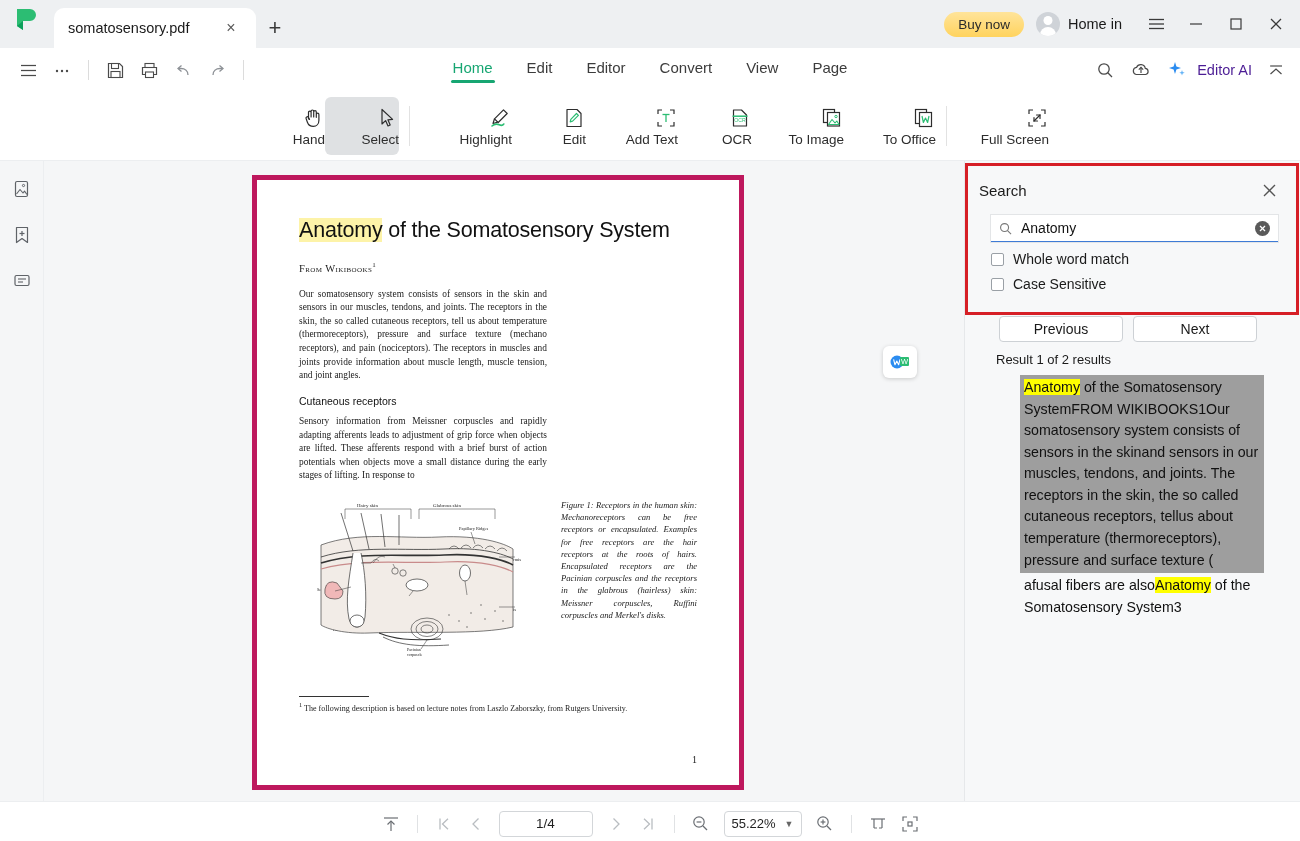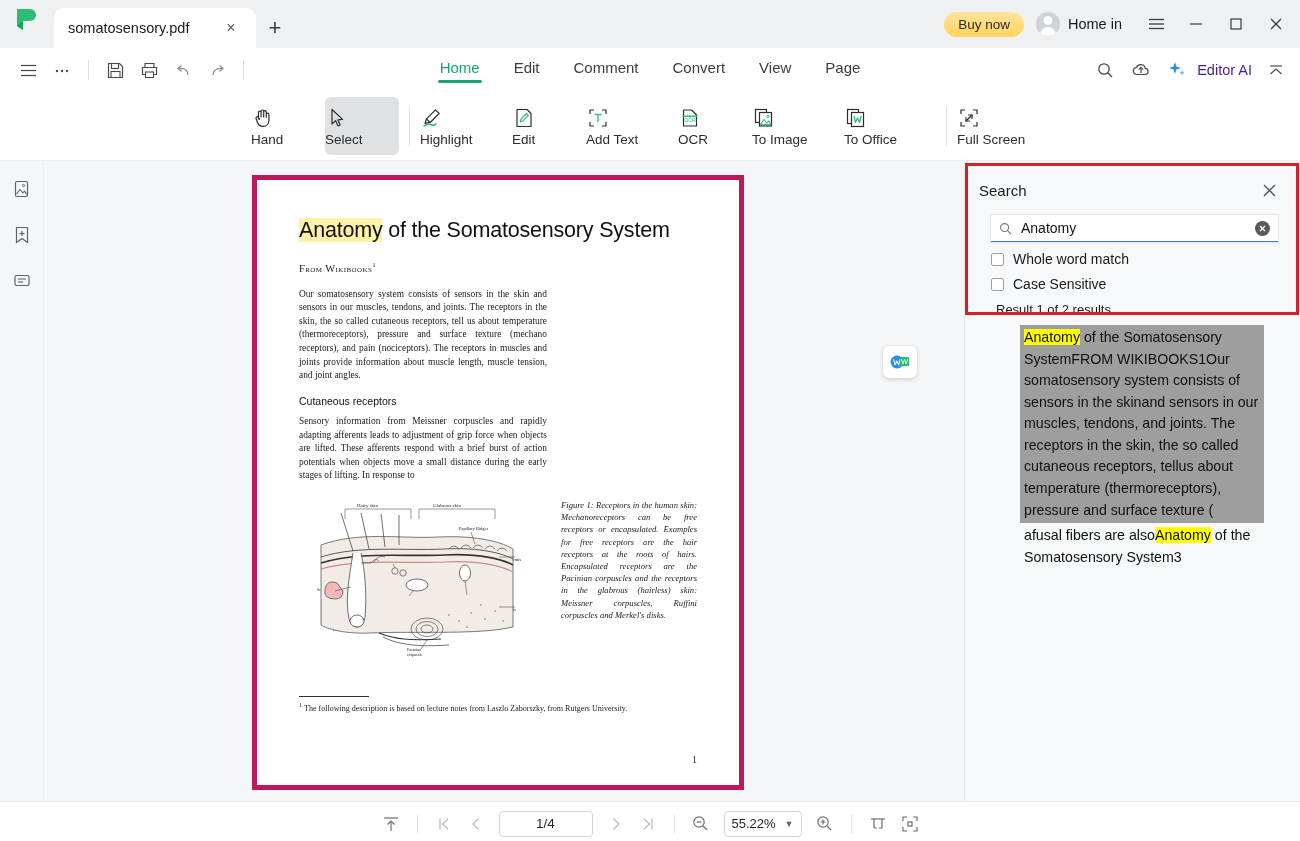--- a/index.html
+++ b/index.html
@@ -134,21 +134,21 @@
 
   
   .toolstrip {
     height: 68px; background:#ffffff;
     display:flex; align-items:center; justify-content:center;
     gap: 0px;
     position: relative;
   }
   .tool {
     width: 74px; height: 58px;
-    display:flex; flex-direction:column; align-items:flex-start; justify-content:center;
+    display:flex; flex-direction:column; align-items:flex-end; justify-content:center;
     gap: 3px; border-radius: 6px; cursor:pointer;
     color:#2d2d2d;
   }
   .tool.wide { width: 92px; }
   .tool.selected { background:#dfe1e3; }
   .tool-label { font-size: 13.5px; line-height: 1; }
   .tool-sep { width:1px; height:40px; background:#e2e2e2; margin: 0 10px; }
 
   
   .body {
@@ -470,21 +470,21 @@
             <path d="M5 14c0-4 3-6.5 7-6.5h2.5" fill="none" stroke="#8d9196" stroke-width="1.3"></path>
             <path d="M11.5 4.5 L15 7.5 L11.5 10.5" fill="none" stroke="#8d9196" stroke-width="1.3"></path>
           </svg>
       </div>
       <div class="vsep"></div>
     </div>
 
     <div class="menus">
       <div class="menu-item active">Home</div>
       <div class="menu-item">Edit</div>
-      <div class="menu-item">Comment</div>
+      <div class="menu-item">Editor</div>
       <div class="menu-item">Convert</div>
       <div class="menu-item">View</div>
       <div class="menu-item">Page</div>
     </div>
 
     <div class="ribbon-right">
       <div class="icon-btn">
         <svg width="18" height="18" viewBox="0 0 18 18">
             <circle cx="8" cy="8" r="5.2" fill="none" stroke="#4a4a4a" stroke-width="1.3"></circle>
             <line x1="11.8" y1="11.8" x2="16" y2="16" stroke="#4a4a4a" stroke-width="1.3"></line>
@@ -795,20 +795,24 @@
 
       <div class="check-row">
         <span class="checkbox"></span>
         <span class="check-label">Whole word match</span>
       </div>
       <div class="check-row">
         <span class="checkbox"></span>
         <span class="check-label">Case Sensitive</span>
       </div>
 
+      <div class="nav-row">
+        <button class="nav-btn">Previous</button>
+        <button class="nav-btn">Next</button>
+      </div>
 
       <div class="result-count">Result 1 of 2 results</div>
 
       <div class="results">
         <div class="result-item active"><span class="hit">Anatomy</span><span> of the Somatosensory SystemFROM WIKIBOOKS1Our somatosensory system consists of sensors in the skinand sensors in our muscles, tendons, and joints. The receptors in the skin, the so called cutaneous receptors, tellus about temperature (thermoreceptors), pressure and surface texture (</span></div>
         <div class="result-item"><span>afusal fibers are also</span><span class="hit">Anatomy</span><span> of the Somatosensory System3</span></div>
       </div>
     </div>
   </div>
 

